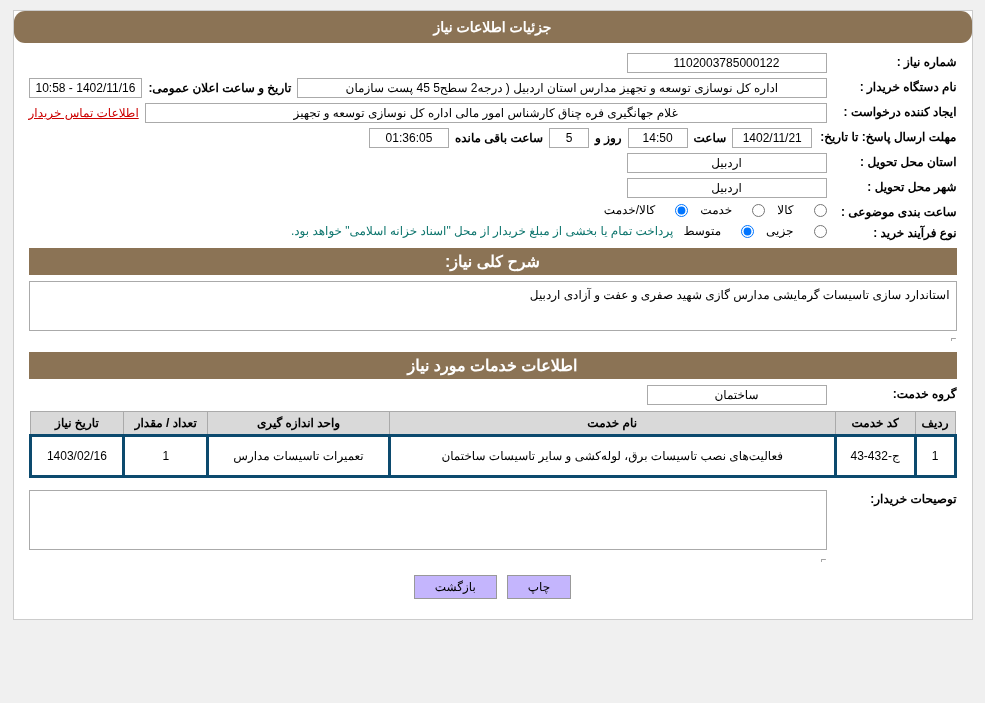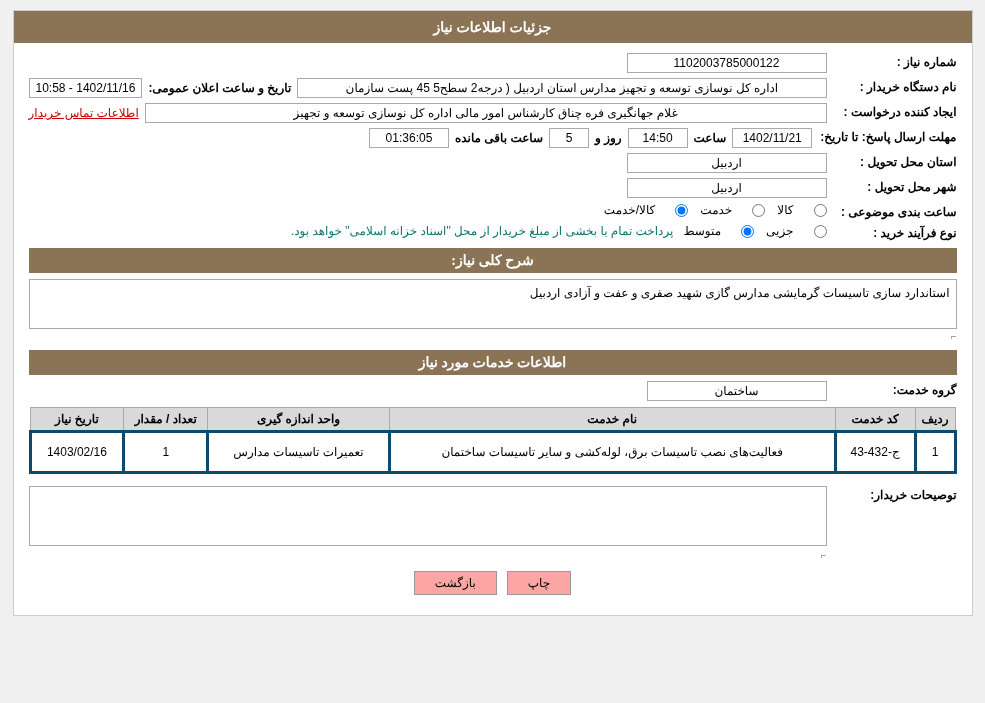--- a/index.html
+++ b/index.html
@@ -16,20 +16,21 @@
       max-width: 960px;
       margin: 0 auto;
     }
     .page-header {
       background: #8B7355;
       color: #fff;
       text-align: center;
       padding: 8px 4px;
       font-size: 14px;
       font-weight: bold;
+      border-radius: 11px;
     }
     .content {
       padding: 10px 15px;
     }
     .value-box {
       border: 1px solid #aaa;
       background: #fff;
       padding: 2px 6px;
       min-width: 80px;
       text-align: center;
@@ -39,24 +40,23 @@
       background: #fff;
       padding: 2px 16px;
       flex: 1;
       text-align: center;
     }
     .section-divider {
       background: #8B7355;
       color: #fff;
       text-align: center;
       padding: 4px 8px;
-      font-size: 14px;
+      font-size: 16px;
       font-weight: bold;
       margin: 8px 0 6px 0;
-      font-family: Liberation Serif, serif;
     }
     .radio-group {
       display: flex;
       gap: 12px;
       align-items: center;
     }
     .radio-item {
       display: flex;
       align-items: center;
       gap: 20px;
@@ -105,21 +105,21 @@
     }
     .btn-row {
       display: flex;
       justify-content: center;
       gap: 10px;
       margin-top: 10px;
       margin-bottom: 10px;
     }
     .btn {
       border: 1px solid #999;
-      background: #fca5a5;
+      background: #c4b5fd;
       padding: 4px 20px;
       cursor: pointer;
       font-family: Tahoma, Arial, sans-serif;
       font-size: 12px;
     }
     .watermark-area {
       position: relative;
     }
     .row-section {
       display: flex;

